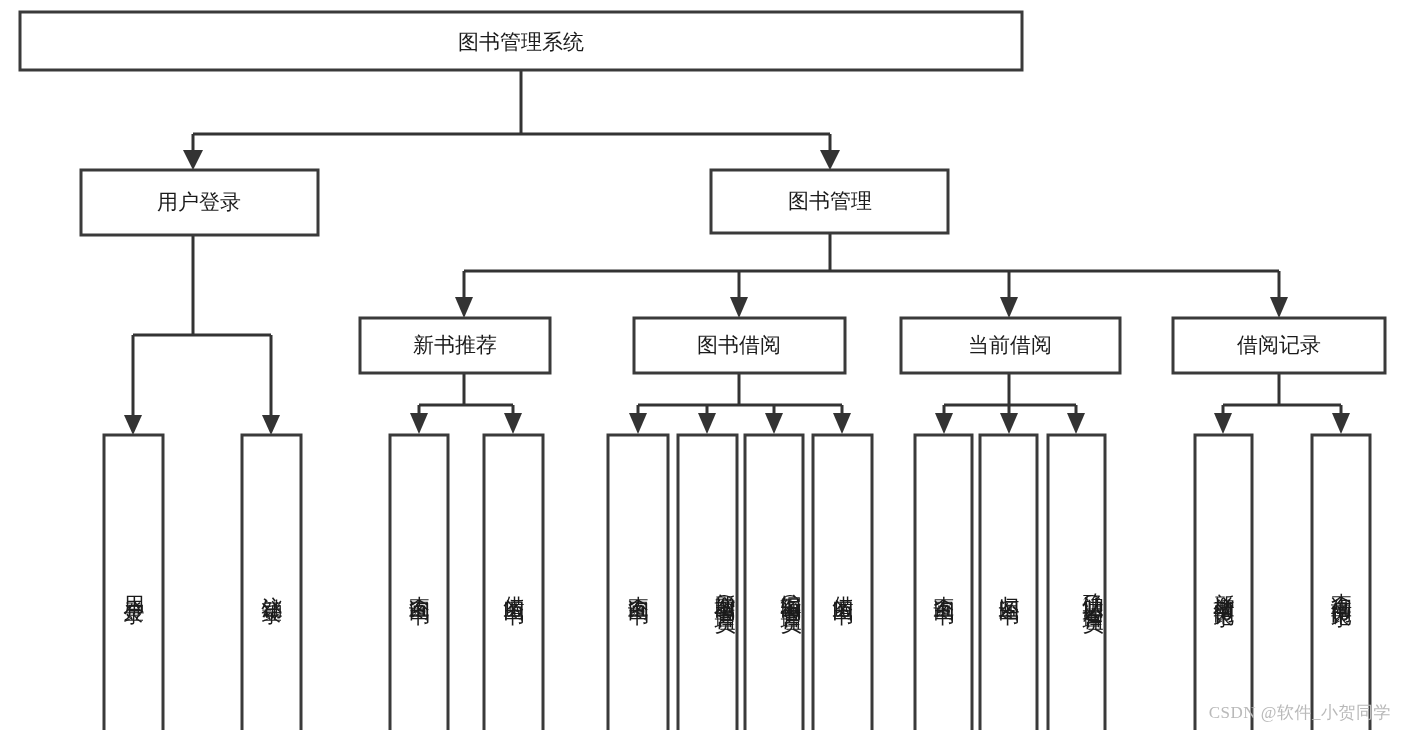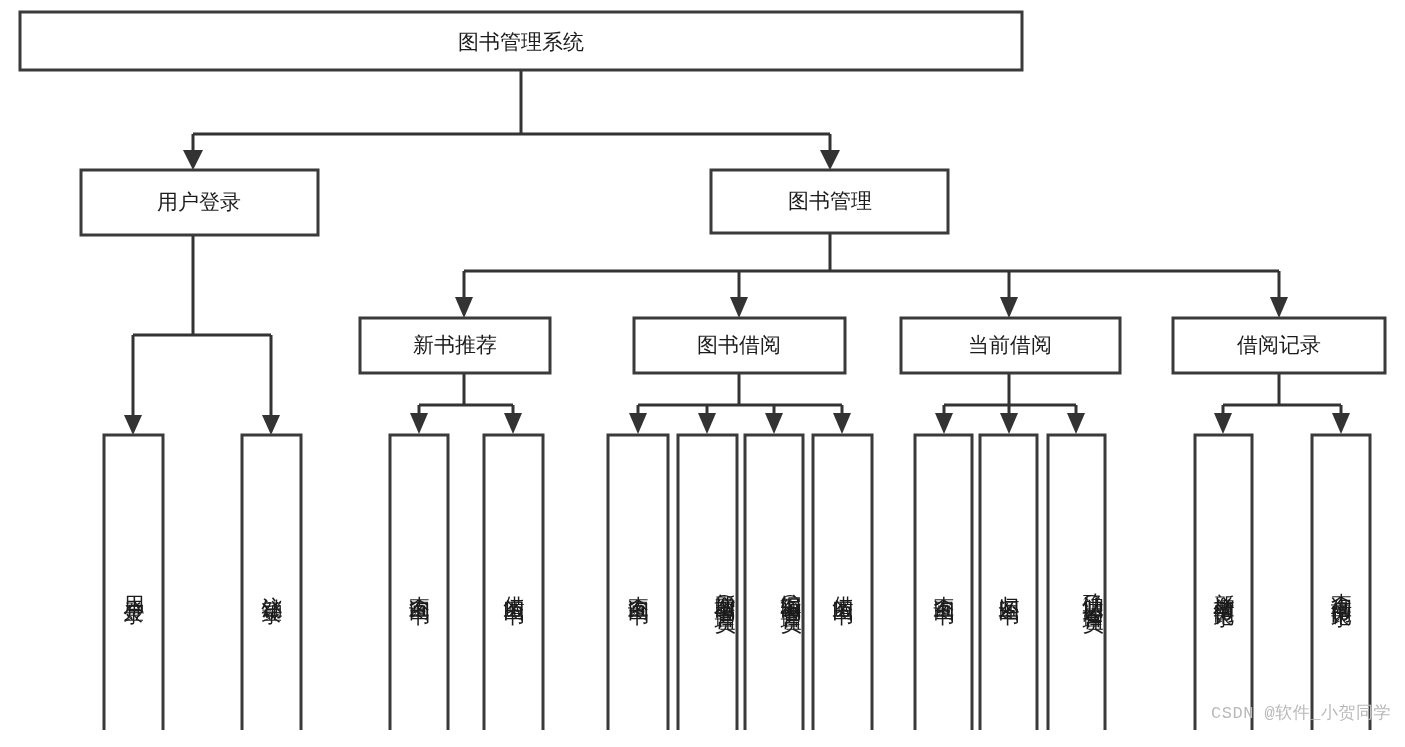--- a/index.html
+++ b/index.html
@@ -63,21 +63,21 @@
     justify-content: center;
     pointer-events: none;
   }
   .node-label-v.center-v {
     align-items: center;
   }
   .watermark {
     position: absolute;
     right: 14px;
     bottom: 6px;
-    font-family: Liberation Mono, monospace;
+    font-family: Liberation Serif, serif;
     font-size: 17px;
     color: #b9b9b9;
     letter-spacing: 0.5px;
     white-space: nowrap;
   }
 </style>
 </head>
 <body>
 
 <div id="diagram-root">

